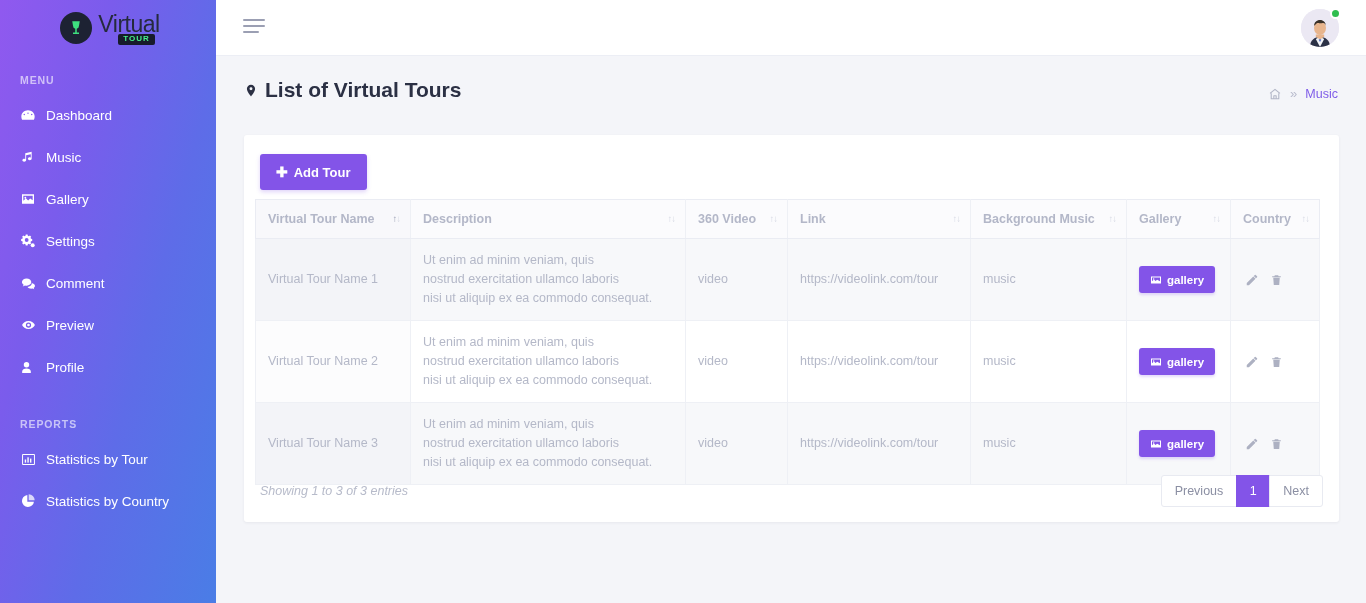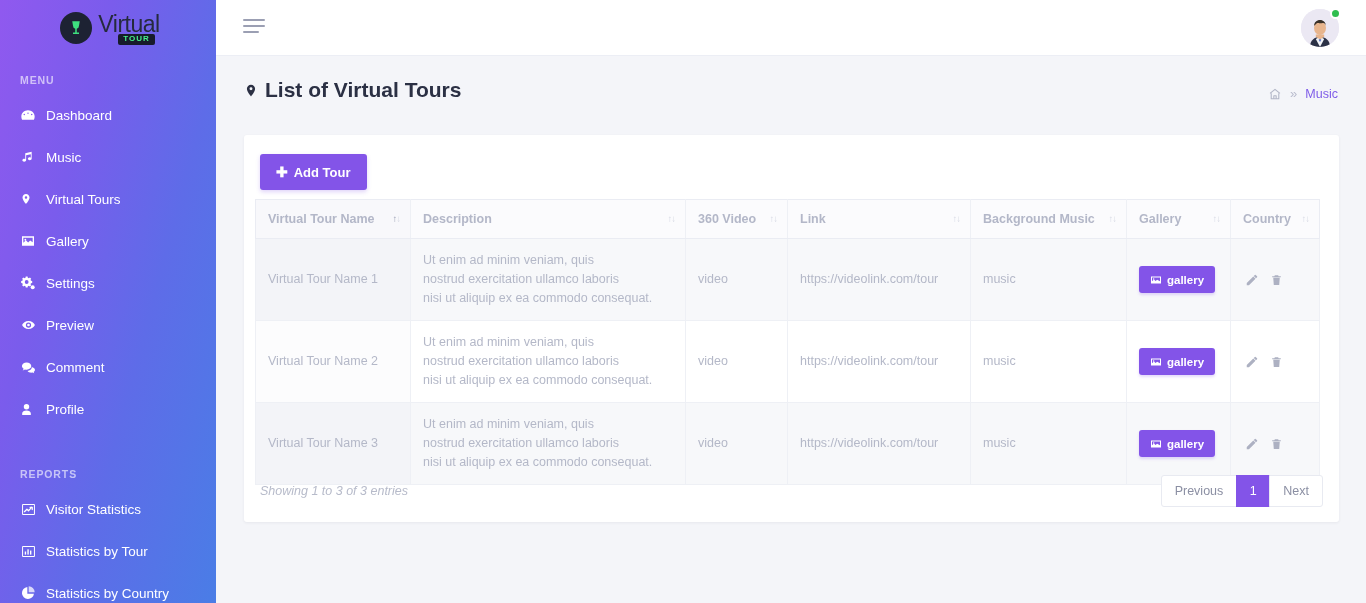--- a/index.html
+++ b/index.html
@@ -56,21 +56,21 @@
   .menu-label {
     color: rgba(255,255,255,0.62);
     font-size: 10.5px;
     font-weight: 700;
     letter-spacing: 0.9px;
     text-transform: uppercase;
     padding: 0 12px 0 20px;
     margin-top: 18px;
     margin-bottom: 8px;
   }
-  #sidebar .menu-label.reports { margin-top: 38px; }
+  #sidebar .menu-label.reports { margin-top: 30px; }
 
   .nav-item {
     display: flex; align-items: center;
     height: 42px;
     padding-left: 20px;
     color: #ffffff;
     font-size: 13.5px;
     cursor: pointer;
     text-decoration: none;
   }
@@ -287,28 +287,20 @@
 
   <a class="nav-item">
     <span class="nav-ico">
       <svg width="14" height="16" viewBox="0 0 24 24" fill="currentColor">
         <path d="M20 3L9 5.5v10.1a3.6 3.6 0 0 0-1.8-.5c-1.8 0-3.2 1.1-3.2 2.5S5.4 20 7.2 20s3.3-1.1 3.3-2.5V9.1l8-1.8v5.6a3.6 3.6 0 0 0-1.8-.5c-1.8 0-3.2 1.1-3.2 2.5s1.4 2.5 3.2 2.5 3.3-1.1 3.3-2.5V3z"></path>
       </svg>
     </span>
     <span class="nav-txt">Music</span>
   </a>
 
-  <a class="nav-item">
-    <span class="nav-ico">
-      <svg width="12" height="16" viewBox="0 0 24 24" fill="currentColor">
-        <path d="M12 2C8.1 2 5 5.1 5 9c0 5.2 7 13 7 13s7-7.8 7-13c0-3.9-3.1-7-7-7zm0 9.5A2.5 2.5 0 1 1 12 6.5a2.5 2.5 0 0 1 0 5z"></path>
-      </svg>
-    </span>
-    <span class="nav-txt">Virtual Tours</span>
-  </a>
 
   <a class="nav-item">
     <span class="nav-ico">
       <svg width="16" height="16" viewBox="0 0 24 24" fill="currentColor">
         <path d="M3 5h18v14H3V5zm2 2v7.5l3.8-3.6 3.4 3.3 3.1-2.9L19 14V7H5zM8 8.6a1.4 1.4 0 1 1 0 2.8 1.4 1.4 0 0 1 0-2.8z"></path>
       </svg>
     </span>
     <span class="nav-txt">Gallery</span>
   </a>
 
@@ -317,59 +309,48 @@
       <svg width="16" height="16" viewBox="0 0 24 24" fill="currentColor">
         <path d="M10.2 2.4l.4 2a6.4 6.4 0 0 1 1.7.7l1.7-1.1 2.1 2.1-1.1 1.7c.3.5.5 1.1.7 1.7l2 .4v3l-2 .4a6.4 6.4 0 0 1-.7 1.7l1.1 1.7-2.1 2.1-1.7-1.1c-.5.3-1.1.5-1.7.7l-.4 2h-3l-.4-2a6.4 6.4 0 0 1-1.7-.7l-1.7 1.1-2.1-2.1 1.1-1.7a6.4 6.4 0 0 1-.7-1.7l-2-.4v-3l2-.4c.2-.6.4-1.2.7-1.7L1.3 6.1l2.1-2.1 1.7 1.1c.5-.3 1.1-.5 1.7-.7l.4-2h3zM8.7 8.3a3.1 3.1 0 1 0 0 6.2 3.1 3.1 0 0 0 0-6.2z" transform="translate(2,0) scale(0.92)"></path>
         <circle cx="19" cy="18.5" r="3"></circle>
       </svg>
     </span>
     <span class="nav-txt">Settings</span>
   </a>
 
   <a class="nav-item">
     <span class="nav-ico">
-      <svg width="17" height="14" viewBox="0 0 24 24" fill="currentColor">
-        <path d="M12 5C6.8 5 2.5 8.3 1 12c1.5 3.7 5.8 7 11 7s9.5-3.3 11-7c-1.5-3.7-5.8-7-11-7zm0 11.5A4.5 4.5 0 1 1 12 7.5a4.5 4.5 0 0 1 0 9zm0-2.2a2.3 2.3 0 1 0 0-4.6 2.3 2.3 0 0 0 0 4.6z"></path>
-      </svg>
-    </span>
-    <span class="nav-txt">Preview</span>
-  </a>
-
-  <a class="nav-item">
-    <span class="nav-ico">
       <svg width="17" height="15" viewBox="0 0 24 24" fill="currentColor">
         <path d="M9 4C4.9 4 1.5 6.5 1.5 9.7c0 1.8 1.1 3.4 2.8 4.4-.2.9-.8 1.8-1.6 2.5 1.4-.2 2.7-.7 3.7-1.4.8.2 1.7.3 2.6.3 4.1 0 7.5-2.5 7.5-5.8S13.1 4 9 4z"></path>
         <path d="M17.2 11.4c0 3.2-3 5.6-6.7 6.1 1 1.6 3.3 2.7 6 2.7.7 0 1.4-.1 2-.2.8.5 1.9.9 3 1-.6-.6-1.1-1.3-1.3-2 1.3-.8 2.1-2 2.1-3.4 0-1.8-1.7-3.4-4.1-4.1z"></path>
       </svg>
     </span>
     <span class="nav-txt">Comment</span>
   </a>
 
   <a class="nav-item">
     <span class="nav-ico">
+      <svg width="17" height="14" viewBox="0 0 24 24" fill="currentColor">
+        <path d="M12 5C6.8 5 2.5 8.3 1 12c1.5 3.7 5.8 7 11 7s9.5-3.3 11-7c-1.5-3.7-5.8-7-11-7zm0 11.5A4.5 4.5 0 1 1 12 7.5a4.5 4.5 0 0 1 0 9zm0-2.2a2.3 2.3 0 1 0 0-4.6 2.3 2.3 0 0 0 0 4.6z"></path>
+      </svg>
+    </span>
+    <span class="nav-txt">Preview</span>
+  </a>
+
+  <a class="nav-item">
+    <span class="nav-ico">
       <svg width="13" height="15" viewBox="0 0 24 24" fill="currentColor">
         <path d="M12 12a5 5 0 1 0 0-10 5 5 0 0 0 0 10zm0 2c-4.4 0-8 2.4-8 5.3V22h16v-2.7c0-2.9-3.6-5.3-8-5.3z"></path>
       </svg>
     </span>
     <span class="nav-txt">Profile</span>
   </a>
 
   <div class="menu-label reports">REPORTS</div>
 
-  <a class="nav-item">
-    <span class="nav-ico">
-      <svg width="17" height="15" viewBox="0 0 24 24" fill="currentColor">
-        <path d="M2 5h2v14H2V5zm20 0h-2v14h2V5zM4 5v2h16V5H4zm0 12v2h16v-2H4z" opacity="0"></path>
-        <path d="M2.5 4h19v16h-19z" fill="none" stroke="currentColor" stroke-width="1.6"></path>
-        <path d="M5.5 15.5l4-4 2.5 2.5 5-5.5" fill="none" stroke="currentColor" stroke-width="2" stroke-linecap="round" stroke-linejoin="round"></path>
-        <path d="M14.5 8.5h3.5V12" fill="none" stroke="currentColor" stroke-width="2" stroke-linecap="round" stroke-linejoin="round"></path>
-      </svg>
-    </span>
-    <span class="nav-txt">Visitor Statistics</span>
-  </a>
 
   <a class="nav-item">
     <span class="nav-ico">
       <svg width="17" height="15" viewBox="0 0 24 24" fill="currentColor">
         <path d="M2.5 4h19v16h-19z" fill="none" stroke="currentColor" stroke-width="1.6"></path>
         <rect x="6" y="12" width="2.2" height="5"></rect>
         <rect x="10.2" y="8.5" width="2.2" height="8.5"></rect>
         <rect x="14.4" y="10.5" width="2.2" height="6.5"></rect>
       </svg>
     </span>

